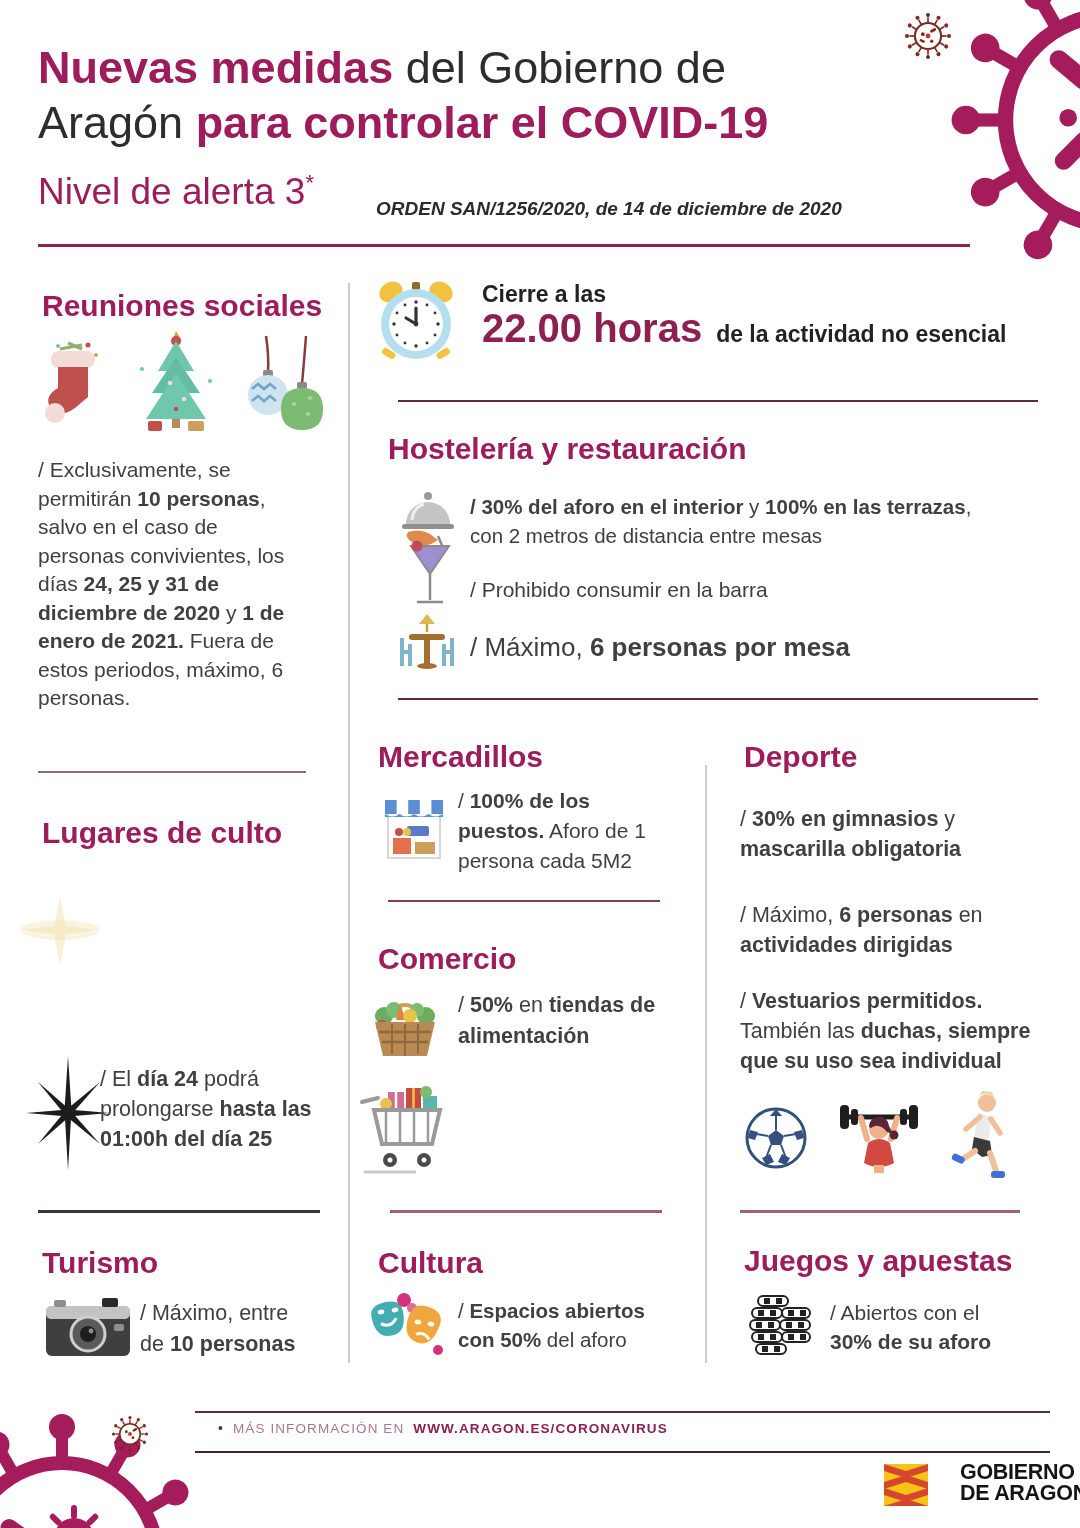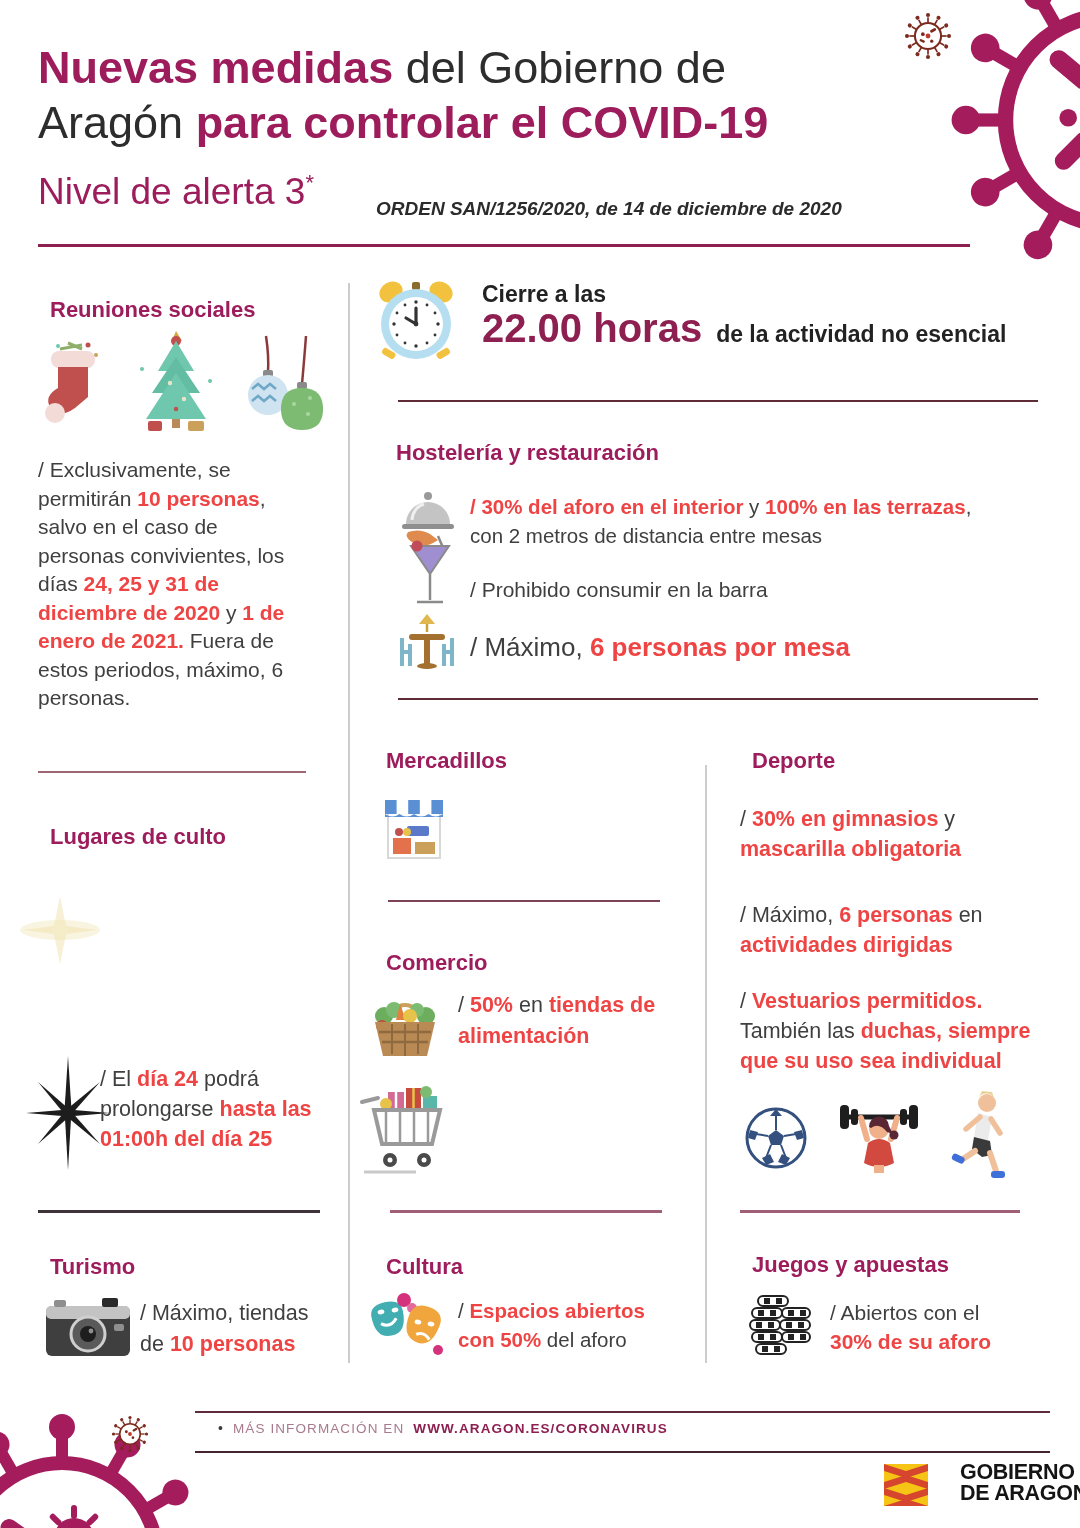--- a/index.html
+++ b/index.html
@@ -1,22 +1,22 @@
 <!DOCTYPE html>
 <html><head>
 <meta charset="utf-8">
 <style>
   html,body{margin:0;padding:0;background:#fff;}
   #page{position:relative;width:1080px;height:1528px;background:#fff;overflow:hidden;
         font-family:"Liberation Sans","DejaVu Sans",sans-serif;color:#3f3f3f;}
   .abs{position:absolute;}
-  .b{font-weight:700;color:#ef4444;}
+  .b{font-weight:700;color:#404040;}
   .m{color:#9d1c5c;}
   .txt{white-space:nowrap;}
-  h2{margin:12px;font-size:22px;font-weight:700;color:#9d1c5c;white-space:nowrap;}
+  h2{margin:4px;font-size:30px;font-weight:700;color:#9d1c5c;white-space:nowrap;}
   .rule{position:absolute;}
   
   #title{left:38px;top:40px;font-size:45px;line-height:55px;color:#2d2d2d;font-weight:400;}
   #alert{left:38px;top:170px;font-size:37px;color:#9d1c5c;white-space:nowrap;}
   #alert .ast{font-size:22px;vertical-align:14px;}
   #orden{left:376px;top:198px;font-size:19px;font-style:italic;font-weight:700;color:#2b2b2b;white-space:nowrap;}
   #header-rule{left:38px;top:244px;width:932px;height:3px;background:#8d2050;}
   #virus-small-top{left:900px;top:8px;width:56px;height:56px;}
   #virus-big-top{left:945px;top:-45px;width:330px;height:330px;}
   
@@ -252,21 +252,21 @@
       <rect x="2" y="12" width="84" height="50" rx="6" fill="#3f3f3f"></rect>
       <rect x="2" y="12" width="84" height="13" rx="5" fill="#c3c3c3"></rect>
       <rect x="58" y="4" width="16" height="9" rx="2" fill="#2a2a2a"></rect>
       <rect x="10" y="6" width="12" height="7" rx="2" fill="#8f8f8f"></rect>
       <circle cx="44" cy="40" r="17" fill="#5a5a5a" stroke="#cfcfcf" stroke-width="3"></circle>
       <circle cx="44" cy="40" r="8" fill="#1e1e1e"></circle>
       <circle cx="47" cy="37" r="2.4" fill="#8f8f8f"></circle>
       <rect x="70" y="30" width="10" height="7" rx="2" fill="#8f8f8f"></rect>
     </svg>
   </span>
-  <div class="abs txt" id="turismo-item1"><span>/ Máximo, tiendas</span><br><span>de </span><span class="b">10 personas</span></div>
+  <div class="abs txt" id="turismo-item1"><span>/ Máximo, entre</span><br><span>de </span><span class="b">10 personas</span></div>
 
   <div class="rule" id="vdiv1"></div>
 
   <span class="abs" id="clock-icon">
     <svg viewBox="0 0 92 94" width="92" height="94">
       <ellipse cx="21" cy="18" rx="12" ry="10" fill="#f2c23e" transform="rotate(-28 21 18)"></ellipse>
       <ellipse cx="71" cy="18" rx="12" ry="10" fill="#f2c23e" transform="rotate(28 71 18)"></ellipse>
       <rect x="42" y="8" width="8" height="8" rx="2" fill="#8a6d2a"></rect>
       <rect x="12" y="76" width="14" height="7" rx="3" fill="#f2c23e" transform="rotate(30 19 79)"></rect>
       <rect x="66" y="76" width="14" height="7" rx="3" fill="#f2c23e" transform="rotate(-30 73 79)"></rect>
@@ -346,20 +346,21 @@
         <rect x="36.8" y="4" width="11.6" height="14" fill="#ffffff"></rect>
         <path d="M2,18 q7.25,5 14.5,0 q7.25,5 14.5,0 q7.25,5 14.5,0 q7.25,5 14.5,0 v3 h-58 z" fill="#5b8fd4"></path>
       </g>
       <rect x="24" y="30" width="22" height="10" rx="2" fill="#5b79c9"></rect>
       <rect x="10" y="42" width="18" height="16" fill="#e2714c"></rect>
       <rect x="32" y="46" width="20" height="12" fill="#caa05a"></rect>
       <circle cx="16" cy="36" r="4" fill="#c0504d"></circle>
         <circle cx="24" cy="36" r="4" fill="#e8c34a"></circle>
     </svg>
   </span>
+  <div class="abs txt" id="mercadillos-item1"><span>/ </span><span class="b">100% de los</span><br><span class="b">puestos.</span><span> Aforo de 1</span><br><span>persona cada 5M2</span></div>
 
   <div class="rule" id="divider-m1"></div>
 
   <h2 class="abs" id="comercio-title">Comercio</h2>
   <span class="abs" id="basket-icon">
     <svg viewBox="0 0 70 64" width="70" height="64">
       <path d="M20,26 a15,15 0 0 1 30,0" stroke="#caa05a" stroke-width="4" fill="none"></path>
       <circle cx="14" cy="22" r="9" fill="#6cae5e"></circle>
         <circle cx="24" cy="16" r="8" fill="#7dbb72"></circle>
       <circle cx="56" cy="22" r="9" fill="#6cae5e"></circle>

